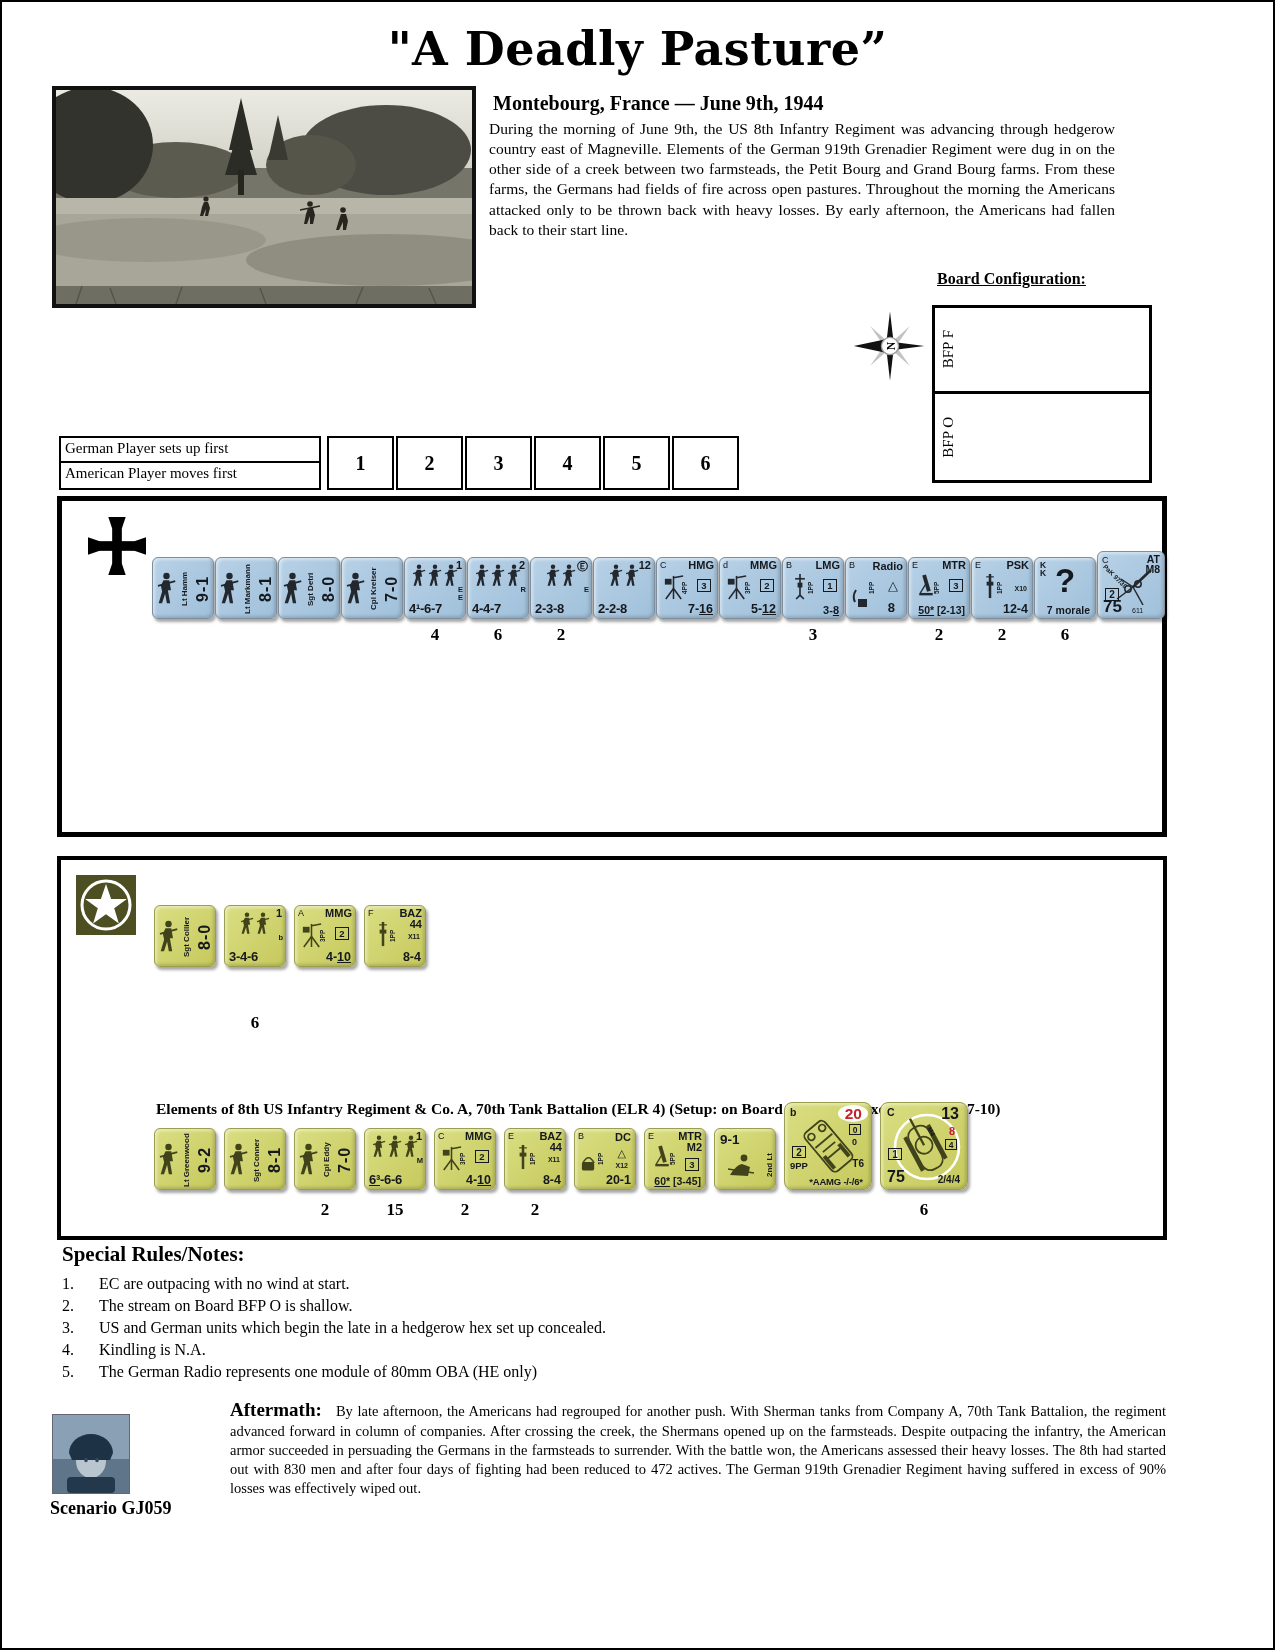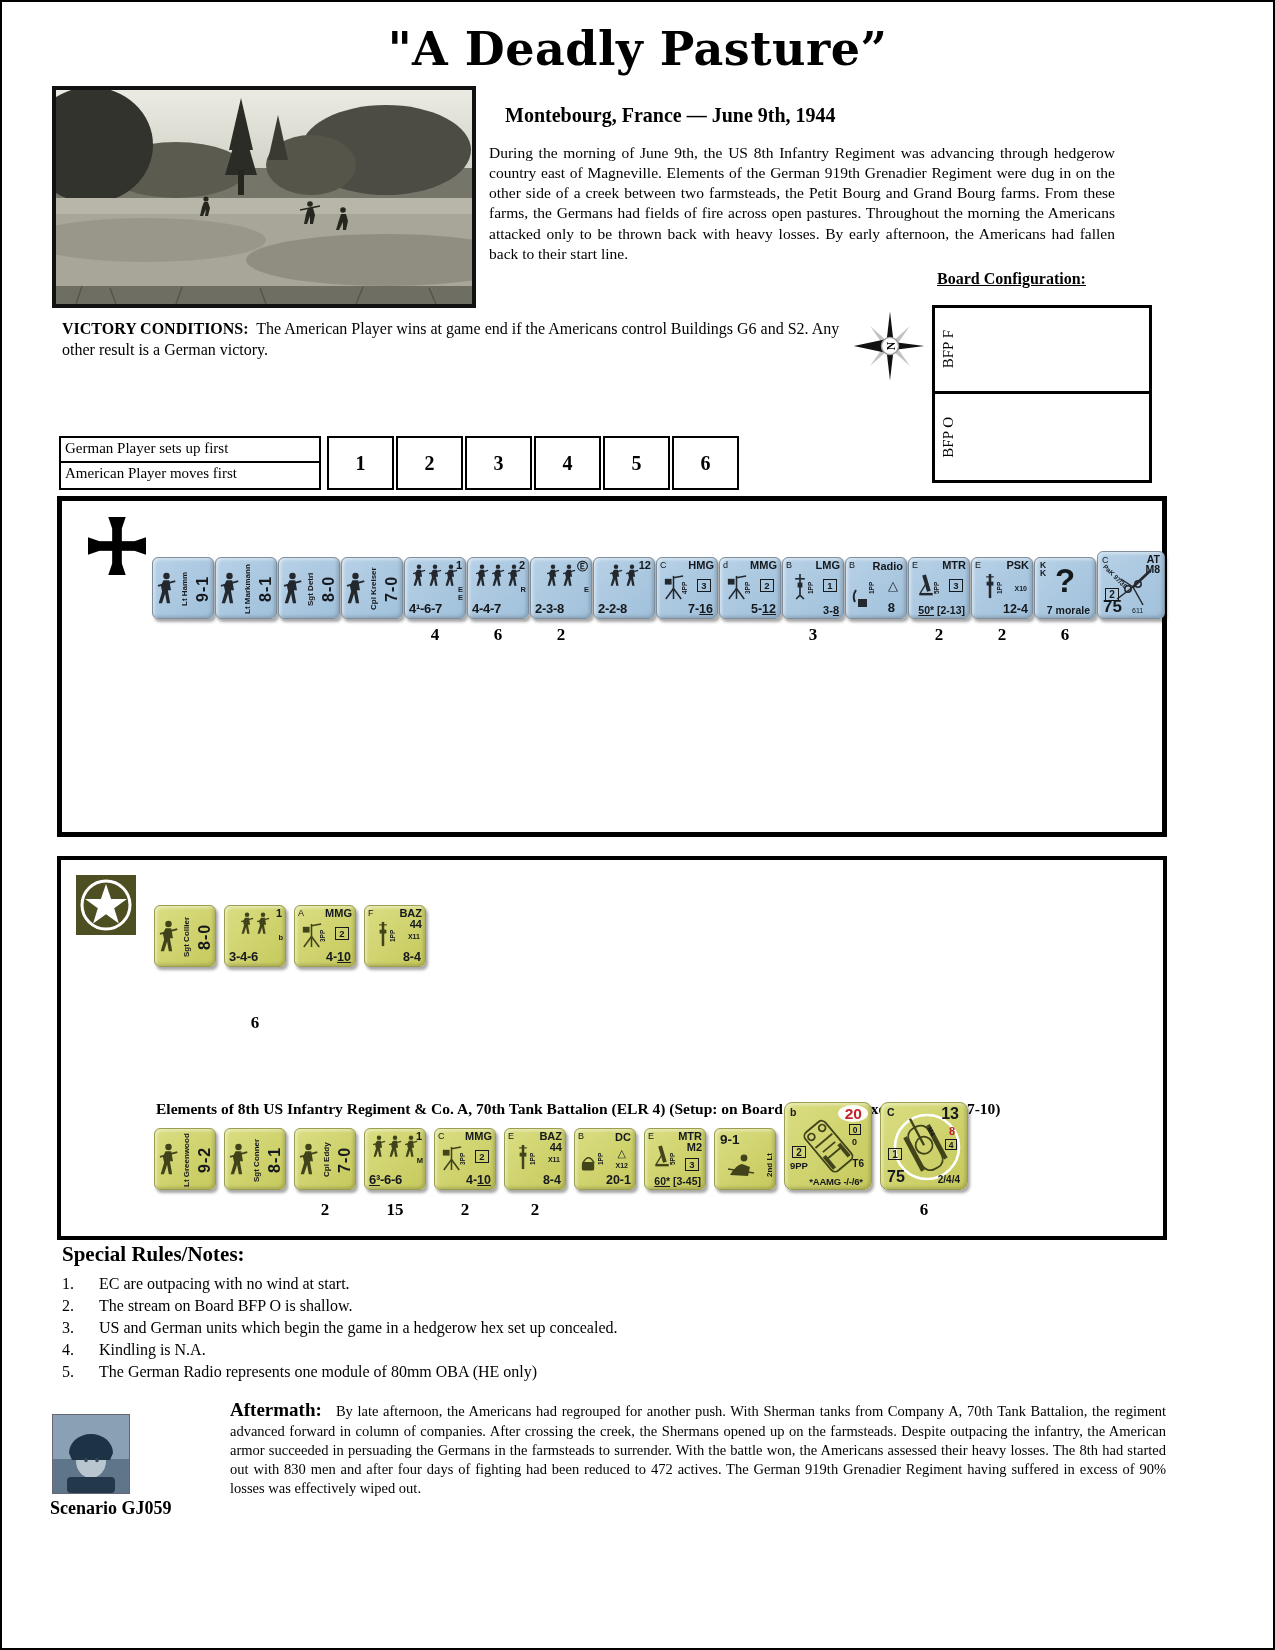--- a/index.html
+++ b/index.html
@@ -4,21 +4,21 @@
 <style>
   html,body{margin:0;padding:0;background:#888;}
   .page{position:relative;width:1275px;height:1650px;margin:0 auto;background:#fff;
         font-family:"Liberation Serif",serif;color:#000;box-sizing:border-box;
         border:2px solid #000;overflow:hidden;}
   .title{position:absolute;top:20px;left:0;width:100%;text-align:center;
          font-family:"DejaVu Serif",serif;font-weight:900;font-size:46px;letter-spacing:0.5px;}
   .photo{position:absolute;left:50px;top:84px;width:424px;height:222px;border:4px solid #111;
          box-sizing:border-box;background:#cfcfc8;}
   .intro{position:absolute;left:487px;top:86px;width:626px;}
-  .intro h2{margin:16px;font-size:20px;font-family:Liberation Serif, serif;}
+  .intro h2{margin:4px;font-size:20px;font-family:Liberation Serif, serif;}
   .intro p{margin:2px 0 0;font-size:15.5px;line-height:1.3;text-align:justify;}
   .victory{position:absolute;left:60px;top:316px;width:800px;font-size:16px;line-height:1.32;}
   .bc-label{position:absolute;left:935px;top:268px;font-size:16px;font-weight:bold;text-decoration:underline;}
   .compass{position:absolute;left:850px;top:306px;width:76px;height:76px;}
   .boards{position:absolute;left:930px;top:303px;width:220px;height:178px;border:3px solid #000;box-sizing:border-box;}
   .board-row{position:relative;height:50%;box-sizing:border-box;display:flex;align-items:center;}
   .board-row.first{border-bottom:3px solid #000;}
   .board-row .vlabel{writing-mode:vertical-rl;transform:rotate(180deg);font-size:15px;margin-left:5px;}
   .turn-track{position:absolute;left:57px;top:434px;display:flex;justify-content:center;}
   .tt-labels{width:262px;height:54px;border:2px solid #000;box-sizing:border-box;}
@@ -103,24 +103,20 @@
           <line x1="380" y1="214" x2="373" y2="198"></line>
       </g>
     </svg>
   </div>
 
   <div class="intro">
     <h2>Montebourg, France — June 9th, 1944</h2>
     <p>During the morning of June 9th, the US 8th Infantry Regiment was advancing through hedgerow country east of Magneville. Elements of the German 919th Grenadier Regiment were dug in on the other side of a creek between two farmsteads, the Petit Bourg and Grand Bourg farms. From these farms, the Germans had fields of fire across open pastures. Throughout the morning the Americans attacked only to be thrown back with heavy losses.  By early afternoon, the Americans had fallen back to their start line.</p>
   </div>
 
-  <div class="victory">
-    <b>VICTORY CONDITIONS:</b>&nbsp;
-    <span>The American Player wins at game end if the Americans control Buildings G6 and S2. Any other result is a German victory.</span>
-  </div>
 
   <div class="bc-label">Board Configuration:</div>
   <div class="compass">
     <svg viewBox="0 0 84 84" width="76" height="76">
       <g fill="#c2c2c2">
         <polygon points="64,20 46,36 50,40"></polygon>
           <polygon points="64,64 46,48 50,44"></polygon>
         <polygon points="20,64 38,48 34,44"></polygon>
           <polygon points="20,20 38,36 34,40"></polygon>
       </g>
@@ -590,21 +586,21 @@
         <div class="rule-item">
           <span class="rule-num">1.</span>
           <span>EC are outpacing with no wind at start.</span>
         </div>
         <div class="rule-item">
           <span class="rule-num">2.</span>
           <span>The stream on Board BFP O is shallow.</span>
         </div>
         <div class="rule-item">
           <span class="rule-num">3.</span>
-          <span>US and German units which begin the game in a hedgerow hex set up concealed.</span>
+          <span>US and German units which begin the late in a hedgerow hex set up concealed.</span>
         </div>
         <div class="rule-item">
           <span class="rule-num">4.</span>
           <span>Kindling is N.A.</span>
         </div>
         <div class="rule-item">
           <span class="rule-num">5.</span>
           <span>The German Radio represents one module of 80mm OBA (HE only)</span>
         </div>
       </div>

